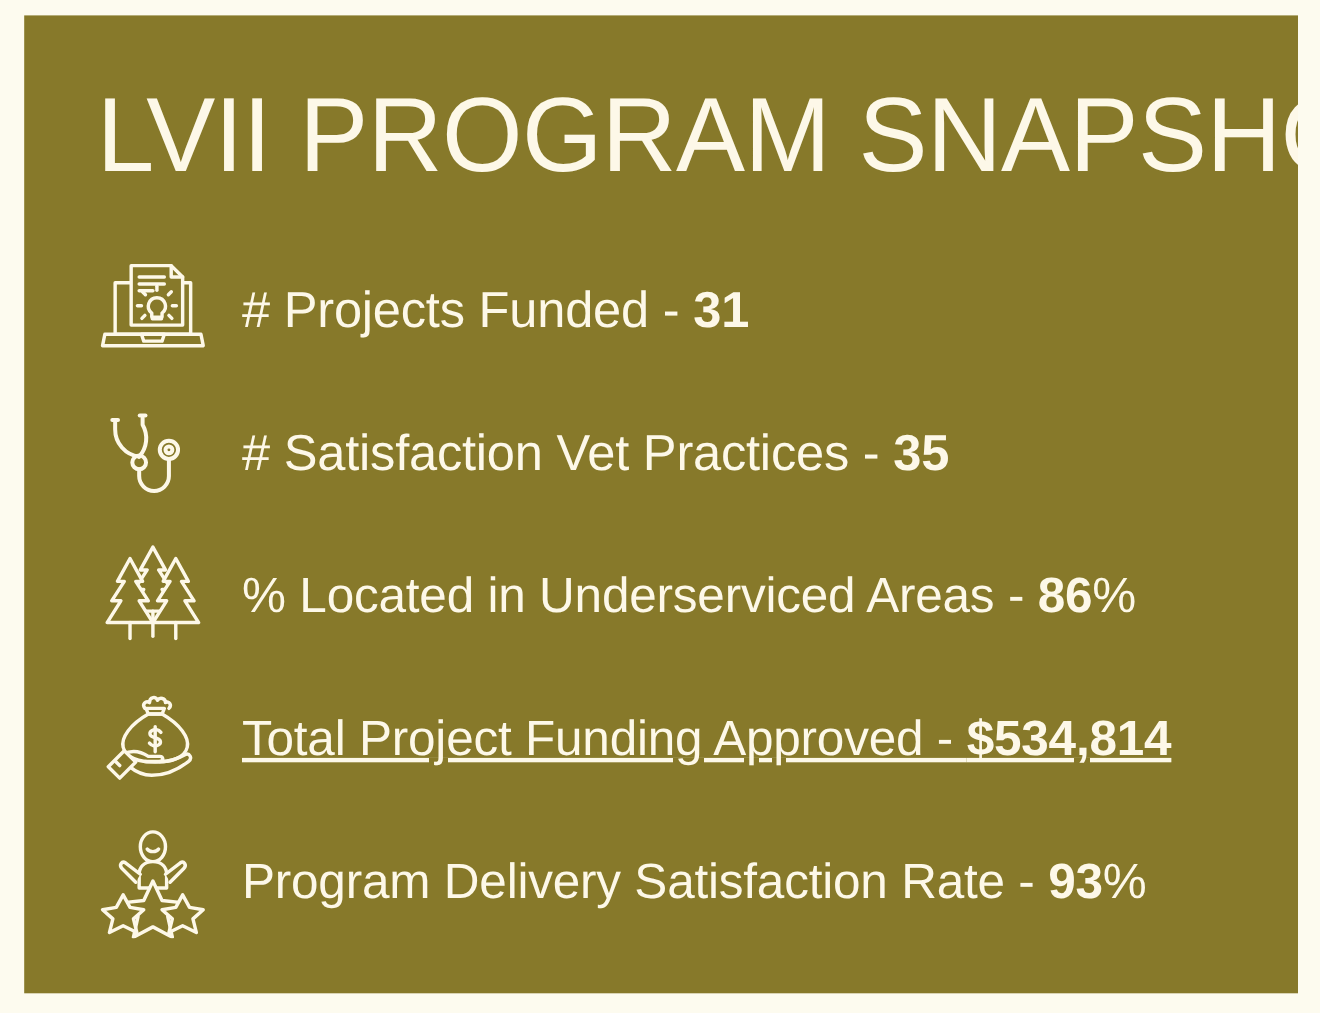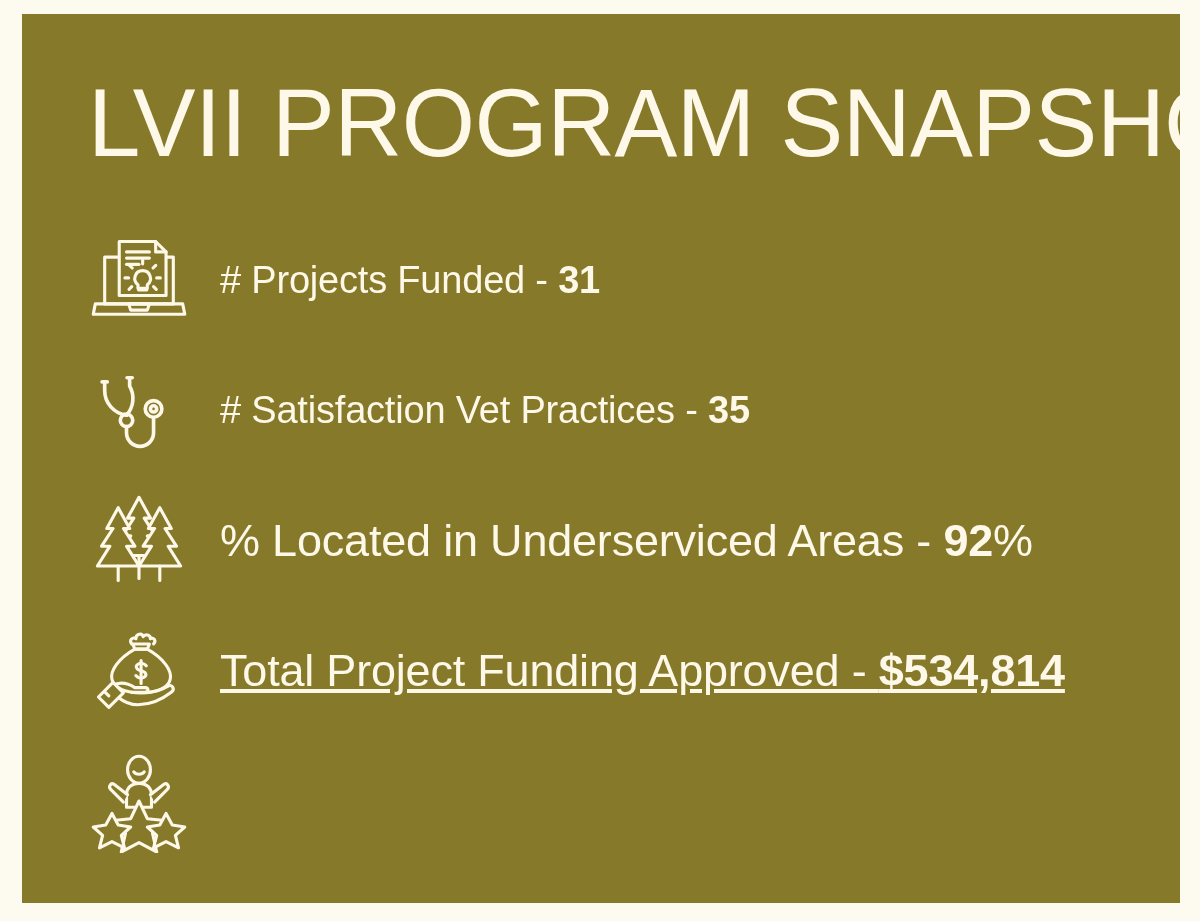--- a/index.html
+++ b/index.html
@@ -80,21 +80,21 @@
     display: block;
     width: 104px;
     height: 104px;
   }
 
   .stat-text {
     flex: 1 1 auto;
     margin-left: 22px;
     color: #fdf8e8;
     font-family: "Liberation Sans", sans-serif;
-    font-size: 38px;
+    font-size: 46px;
     font-weight: 400;
     line-height: 1.1;
     white-space: nowrap;
     letter-spacing: -0.2px;
   }
   .stat-text .val {
     font-weight: 700;
   }
   .stat-text .suffix {
     font-weight: 400;
@@ -180,21 +180,21 @@
             <path d="M50 64 v22"></path>
 
             <path d="M30 18 L41 38 H35 L46 55 H38 L50 74 H10 L22 55 H14 L25 38 H19 Z" fill="#87792a"></path>
             <path d="M30 74 v14"></path>
 
             <path d="M70 18 L81 38 H75 L86 55 H78 L90 74 H50 L62 55 H54 L65 38 H59 Z" fill="#87792a"></path>
             <path d="M70 74 v14"></path>
           </svg>
         </div>
         <div class="stat-text">
-          <span>% Located in Underserviced Areas - </span><span class="val">92</span><span class="suffix">%</span>
+          <span>% Located in Underserviced Areas - </span><span class="val">86</span><span class="suffix">%</span>
         </div>
       </div>
 
       <div class="stat-row" data-row="4">
         <div class="stat-icon">
           <svg viewBox="0 0 100 100" fill="none" stroke="#fdf8e8" stroke-width="3" stroke-linecap="round" stroke-linejoin="round">
 
             <path d="M46 29 C30 38 22 50 24 58 C26 67 38 71 52 71 C66 71 78 67 80 58 C82 50 74 38 58 29 Z" fill="#87792a"></path>
 
             <path d="M44 24 h16 l-2 5 H46 Z"></path>
@@ -229,18 +229,21 @@
             <path d="M39 44 L26 34 c-3 -2 -6 2 -3 5 l12 12" fill="#87792a"></path>
 
             <path d="M61 44 L74 34 c3 -2 6 2 3 5 L65 51" fill="#87792a"></path>
 
             <path d="M50 50 L58 67 L77 69 L63 81 L67 99 L50 90 L33 99 L37 81 L23 69 L42 67 Z" fill="#87792a"></path>
 
             <path d="M24 62 L30 73 L42 75 L33 83 L36 95 L24 89 L12 95 L15 83 L6 75 L18 73 Z" fill="#87792a"></path>
 
             <path d="M76 62 L82 73 L94 75 L85 83 L88 95 L76 89 L64 95 L67 83 L58 75 L70 73 Z" fill="#87792a"></path>
           </svg>
+        </div>
+        <div class="stat-text">
+          <span>Program Delivery Satisfaction Rate - </span><span class="val">93</span><span class="suffix">%</span>
         </div>
       </div>
 
     </div>
   </div>
 </div>
 
 </body></html>

